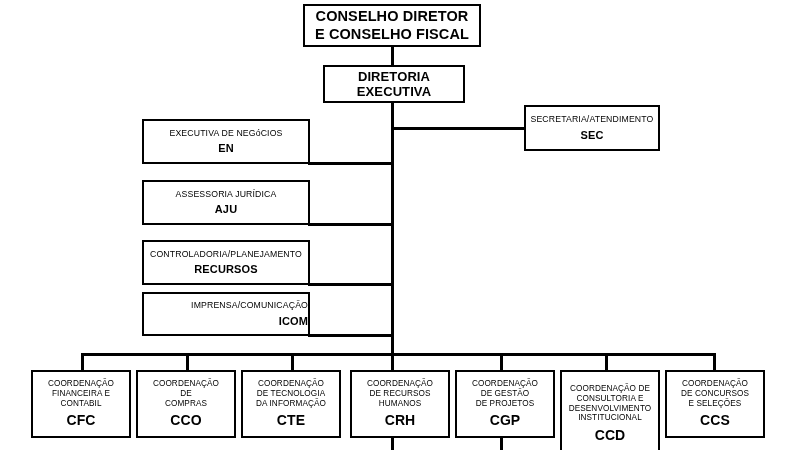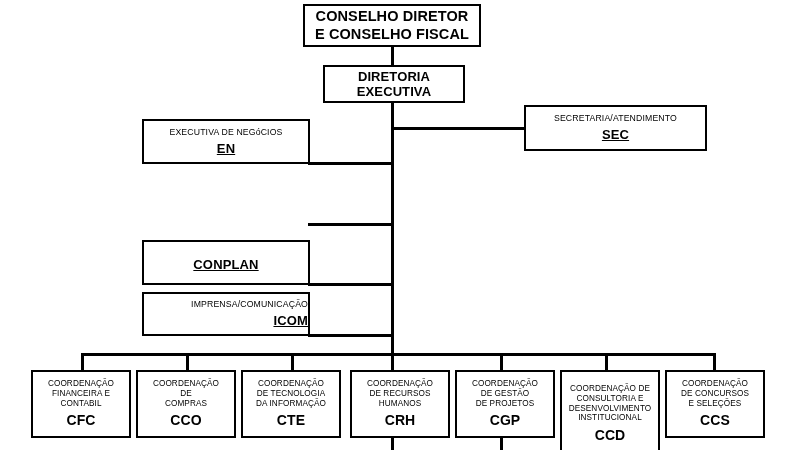--- a/index.html
+++ b/index.html
@@ -52,23 +52,22 @@
     font-weight: bold;
     letter-spacing: 0.1px;
     justify-content: center;
   }
   
   .level-staff {
     font-size: 8.7px;
     letter-spacing: 0.15px;
   }
   .level-staff .acr {
-    font-size: 13px;
+    font-size: 11px;
     margin-top: 4px;
-    text-decoration: underline;
   }
   
   .level-coord {
     font-size: 8.2px;
     letter-spacing: 0.1px;
     padding: 2px 3px;
   }
   .level-coord .acr {
     font-size: 14px;
     margin-top: 4px;
@@ -117,33 +116,38 @@
   <div class="node level-1" style="left:303px; top:4px; width:178px; height:43px;">
     <span class="title">CONSELHO DIRETOR
 E CONSELHO FISCAL</span>
   </div>
 
   <div class="node level-2" style="left:323px; top:65px; width:142px; height:38px;">
     <span class="title">DIRETORIA
 EXECUTIVA</span>
   </div>
 
-  <div class="node level-staff" style="left:524px; top:105px; width:183px; height:46px;">
+  <div class="node level-staff" style="left:524px; top:105px; width:136px; height:46px;">
     <span class="title">SECRETARIA/ATENDIMENTO</span>
     <span class="acr">SEC</span>
   </div>
 
   <div class="node level-staff" style="left:142px; top:119px; width:168px; height:45px;">
     <span class="title">EXECUTIVA DE NEGóCIOS</span>
     <span class="acr">EN</span>
   </div>
 
+  <div class="node level-staff" style="left:142px; top:180px; width:168px; height:45px;">
+    <span class="title">ASSESSORIA JURÍDICA</span>
+    <span class="acr">AJU</span>
+  </div>
 
   <div class="node level-staff" style="left:142px; top:240px; width:168px; height:45px;">
-    <span class="acr">CONPLAN</span>
+    <span class="title">CONTROLADORIA/PLANEJAMENTO</span>
+    <span class="acr">RECURSOS</span>
   </div>
 
   <div class="node level-staff" style="left:142px; top:292px; width:168px; height:44px;align-items:flex-end;">
     <span class="title">IMPRENSA/COMUNICAÇÃO</span>
     <span class="acr">ICOM</span>
   </div>
 
   <div class="node level-coord" style="left:31px; top:370px; width:100px; height:68px;">
     <span class="title">COORDENAÇÃO
 FINANCEIRA E

